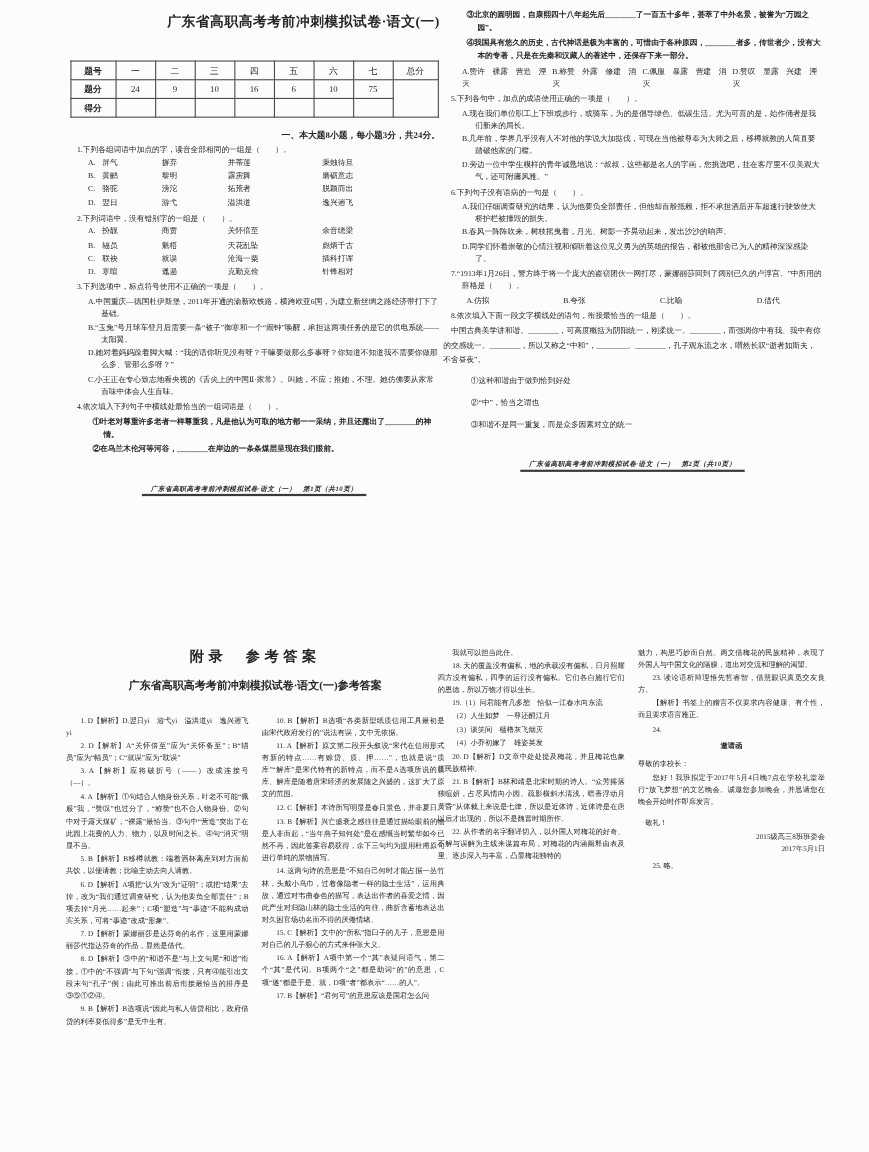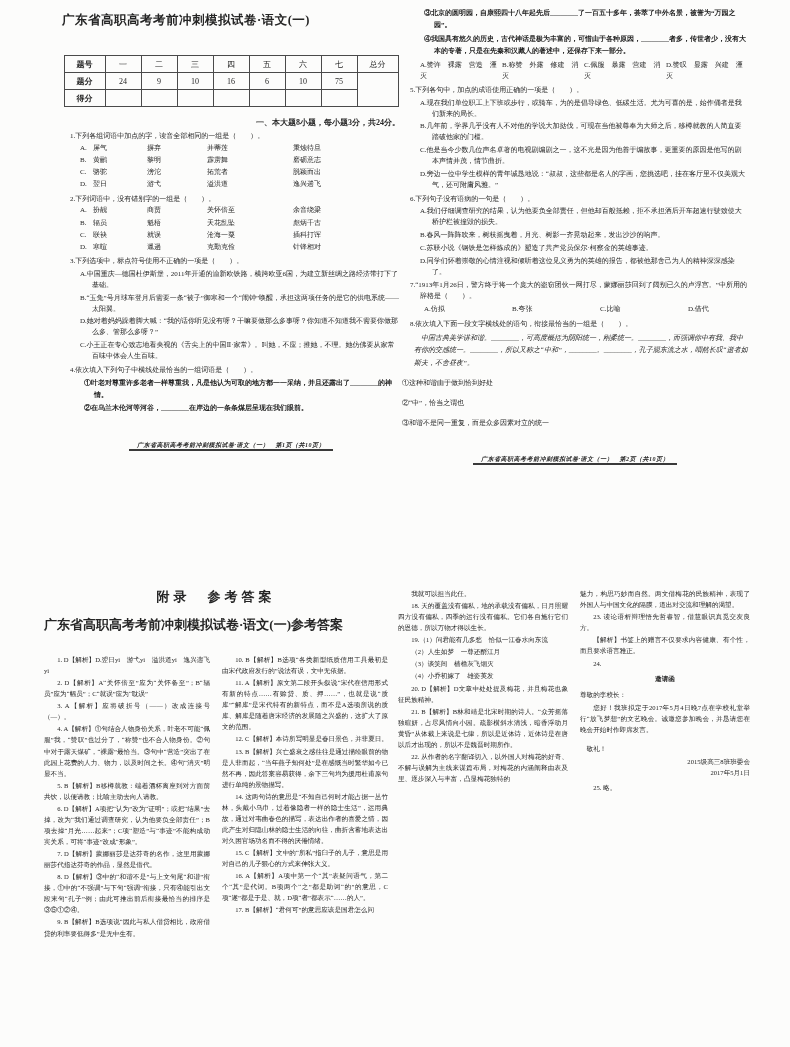--- a/index.html
+++ b/index.html
@@ -5,47 +5,47 @@
   html,body{margin:0;padding:0;}
   body{
     width:790px;height:1047px;position:relative;
     background:#fcfcfb;color:#252525;
     font-family:"Liberation Serif","DejaVu Serif",serif;
     overflow:hidden;
   }
   .panel{position:absolute;}
   #page1{left:62px;top:10px;width:338px;}
   #page2{left:402px;top:6px;width:346px;}
-  #ansL{left:44px;top:588px;width:344px;}
+  #ansL{left:60px;top:588px;width:344px;}
   #ansR{left:398px;top:588px;width:352px;}
 
-  .page-title{font-size:12.5px;font-weight:bold;text-align:left;margin:2px 0 0;letter-spacing:.5px;}
+  .page-title{font-size:12.5px;font-weight:bold;text-align:right;margin:2px 0 0;letter-spacing:.5px;}
   table.score{border-collapse:collapse;margin:26px auto 0;table-layout:fixed;}
   table.score td{border:1px solid #4a4a4a;height:16px;text-align:center;font-size:8px;padding:0 2px;width:31px;}
   table.score td.lab{width:36px;font-weight:bold;}
   table.score td.tot{width:36px;}
 
   .sec-head{font-size:8px;font-weight:bold;margin:10px 0 2px;text-align:right;}
   .stem{font-size:7px;margin:3px 0 1px 8px;line-height:1.55;padding-left:10px;text-indent:-10px;}
   .opt-row{display:flex;margin:1px 0 1px 18px;font-size:7px;line-height:1.6;}
   .olab{width:13px;}
   .ow1{width:54px;} .ow2{width:60px;} .ow3{width:86px;} .ow4{flex:1;}
   .opt-p{font-size:7px;margin:2px 0 1px 18px;line-height:1.55;padding-left:12px;text-indent:-12px;}
   .blank-item{font-size:7px;margin:2px 0 2px 22px;line-height:1.7;padding-left:10px;text-indent:-10px;font-weight:bold;}
   .optgrid{display:grid;grid-template-columns:1fr 1fr 1fr 1fr;margin:2px 0 2px 18px;font-size:7px;row-gap:0;line-height:1.6;}
   .inline-opts{display:flex;margin:2px 0 2px 22px;font-size:7px;line-height:1.7;gap:28px;}
   .inline-opts span{flex:1;}
-  .q8body{font-size:7px;margin:2px 0 1px 12px;line-height:1.8;text-indent:1em;font-style:italic;}
-  .q8item{font-size:7px;line-height:1.85;}
+  .q8body{font-size:7px;margin:2px 0 1px 1px;line-height:1.8;text-indent:1em;}
+  .q8item{font-size:7px;margin-left:26px;line-height:1.85;}
 
   .pg-foot{text-align:center;margin-top:18px;}
   .pg-foot span{font-size:6px;font-weight:bold;font-style:italic;border-bottom:2px solid #3a3a3a;padding:0 8px 1px;letter-spacing:.5px;}
 
   .appendix-title{font-size:13px;font-weight:bold;text-align:center;letter-spacing:4px;margin:0 0 10px;}
-  .answers-subtitle{font-size:13px;font-weight:bold;text-align:left;margin:0 0 20px;}
+  .answers-subtitle{font-size:10px;font-weight:bold;text-align:center;margin:0 0 20px;}
   .cols{display:flex;gap:12px;align-items:flex-start;}
   .col{flex:1;font-size:6.6px;line-height:1.68;text-align:justify;}
   .ans-p{margin:0 0 1px;text-indent:2em;}
   .ans-p.noind{text-indent:0;}
   .letter-num{margin:2px 0;text-indent:2em;}
   .letter-title{text-align:center;font-weight:bold;margin:4px 0;text-indent:0;}
   .letter-sal{text-indent:0;margin:2px 0;}
   .letter-body{text-indent:2em;margin:0;}
   .letter-close{margin:8px 0 2px;text-indent:1em;}
   .sign{text-align:right;margin:2px 0 0;}
@@ -210,32 +210,30 @@
       <span>C.佩服　暴露　营建　消灭</span>
       <span>D.赞叹　显露　兴建　湮灭</span>
     </div>
 
   <div>
     <p class="stem">5.下列各句中，加点的成语使用正确的一项是（　　）。</p>
     <div>
 
     <p class="opt-p">A.现在我们单位职工上下班或步行，或骑车，为的是倡导绿色、低碳生活。尤为可喜的是，始作俑者是我们新来的局长。</p>
         <p class="opt-p">B.几年前，学界几乎没有人不对他的学说大加挞伐，可现在当他被尊奉为大师之后，移樽就教的人简直要踏破他家的门槛。</p>
-        <p class="opt-p">C.他是当今少数几位声名卓著的电视剧编剧之一，这不光是因为他善于编故事，更重要的原因是他写的剧本声情并茂，情节曲折。</p>
         <p class="opt-p">D.旁边一位中学生模样的青年诚恳地说：“叔叔，这些都是名人的字画，您挑选吧，挂在客厅里不仅美观大气，还可附庸风雅。”</p>
       </div>
   </div>
 
   <div>
     <p class="stem">6.下列句子没有语病的一句是（　　）。</p>
     <div>
 
     <p class="opt-p">A.我们仔细调查研究的结果，认为他要负全部责任，但他却百般抵赖，拒不承担酒后开车超速行驶致使大桥护栏被撞毁的损失。</p>
         <p class="opt-p">B.春风一阵阵吹来，树枝摇曳着，月光、树影一齐晃动起来，发出沙沙的响声。</p>
-        <p class="opt-p">C.苏联小说《钢铁是怎样炼成的》塑造了共产党员保尔·柯察金的英雄事迹。</p>
         <p class="opt-p">D.同学们怀着崇敬的心情注视和倾听着这位见义勇为的英雄的报告，都被他那舍己为人的精神深深感染了。</p>
       </div>
   </div>
 
   <div>
     <p class="stem">7.“1913年1月26日，警方终于将一个庞大的盗窃团伙一网打尽，蒙娜丽莎回到了阔别已久的卢浮宫。”中所用的辞格是（　　）。</p>
     <div class="inline-opts">
 
     <span>A.仿拟</span>
         <span>B.夸张</span>

